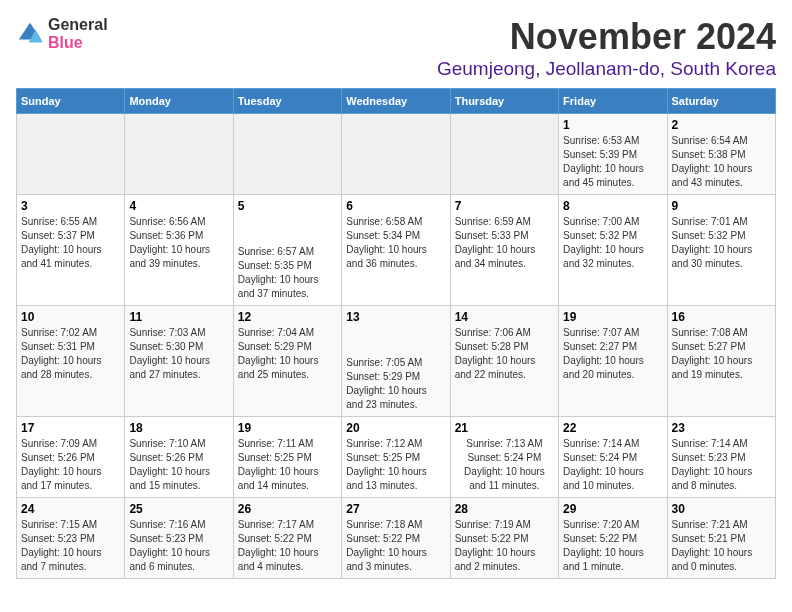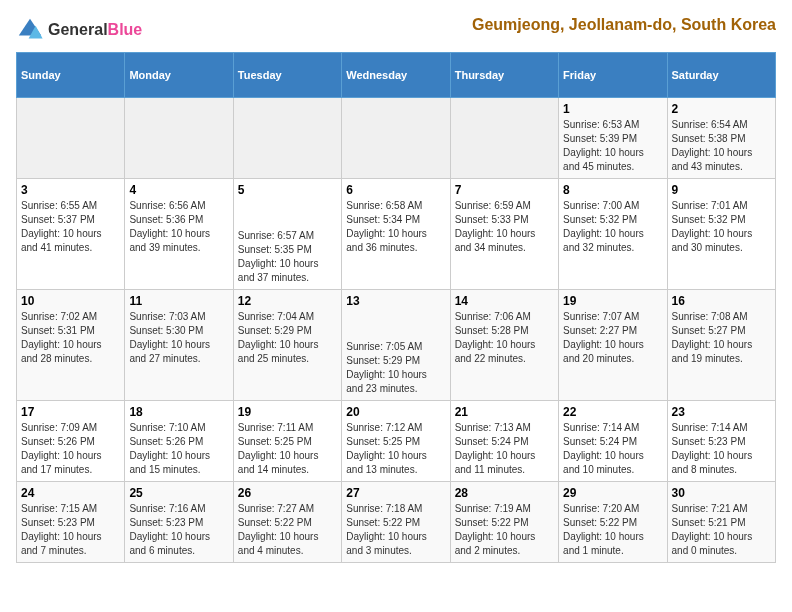--- a/index.html
+++ b/index.html
@@ -16,21 +16,21 @@
       align-items: flex-start;
       margin-bottom: 8px;
     }
     .logo {
       display: flex;
       align-items: center;
       gap: 4px;
     }
     .logo-text {
       display: flex;
-      flex-direction: row;
+      flex-direction: column;
       line-height: 1.1;
     }
     .logo-general {
       font-size: 16px;
       font-weight: bold;
       color: #333;
     }
     .logo-blue {
       font-size: 16px;
       font-weight: bold;
@@ -42,33 +42,32 @@
     }
     .title-block {
       text-align: right;
     }
     .month-title {
       font-size: 36px;
       font-weight: bold;
       color: #333;
     }
     .subtitle {
-      font-size: 16px;
-      color: #a16207;
-      font-weight: bold;
+      font-size: 19px;
+      color: #4c1d95;
     }
     table {
       width: 100%;
       border-collapse: collapse;
       font-size: 10px;
     }
     thead tr th {
       background-color: #3a7fc1;
       color: #fff;
-      padding: 16px 4px;
+      padding: 6px 4px;
       text-align: left;
       font-size: 11px;
       border: 1px solid #5a9fd4;
     }
     tbody tr td {
       border: 1px solid #ccc;
       vertical-align: top;
       padding: 4px;
       height: 80px;
       width: 108px;
@@ -99,20 +98,21 @@
     <svg class="logo-icon" viewBox="0 0 40 40">
       <polygon points="20,4 36,28 4,28" fill="#3a7fc1"></polygon>
       <polygon points="28,14 38,32 18,32" fill="#5cb8e6"></polygon>
     </svg>
     <div class="logo-text">
       <span class="logo-general">General</span>
       <span class="logo-blue">Blue</span>
     </div>
   </div>
   <div class="title-block">
+    <div class="month-title">November 2024</div>
     <div class="subtitle">Geumjeong, Jeollanam-do, South Korea</div>
   </div>
 </div>
 
 <table>
   <thead>
     <tr>
     <th>Sunday</th>
         <th>Monday</th>
         <th>Tuesday</th>
@@ -250,21 +250,21 @@
 Daylight: 10 hours and 14 minutes.</div>
         </td>
         <td>
           <span class="day-num">20</span>
           <div class="day-info" style="white-space: pre-line;">Sunrise: 7:12 AM
 Sunset: 5:25 PM
 Daylight: 10 hours and 13 minutes.</div>
         </td>
         <td>
           <span class="day-num">21</span>
-          <div class="day-info" style="white-space: pre-line;">Sunrise: 7:13 AM
+          <div class="day-info" style="white-space: pre-line; text-align: center;">Sunrise: 7:13 AM
 Sunset: 5:24 PM
 Daylight: 10 hours and 11 minutes.</div>
         </td>
         <td>
           <span class="day-num">22</span>
           <div class="day-info" style="white-space: pre-line;">Sunrise: 7:14 AM
 Sunset: 5:24 PM
 Daylight: 10 hours and 10 minutes.</div>
         </td>
         <td>
@@ -282,21 +282,21 @@
 Daylight: 10 hours and 7 minutes.</div>
         </td>
         <td>
           <span class="day-num">25</span>
           <div class="day-info" style="white-space: pre-line;">Sunrise: 7:16 AM
 Sunset: 5:23 PM
 Daylight: 10 hours and 6 minutes.</div>
         </td>
         <td>
           <span class="day-num">26</span>
-          <div class="day-info" style="white-space: pre-line;">Sunrise: 7:27 AM
+          <div class="day-info" style="white-space: pre-line;">Sunrise: 7:17 AM
 Sunset: 5:22 PM
 Daylight: 10 hours and 4 minutes.</div>
         </td>
         <td>
           <span class="day-num">27</span>
           <div class="day-info" style="white-space: pre-line;">Sunrise: 7:18 AM
 Sunset: 5:22 PM
 Daylight: 10 hours and 3 minutes.</div>
         </td>
         <td>

